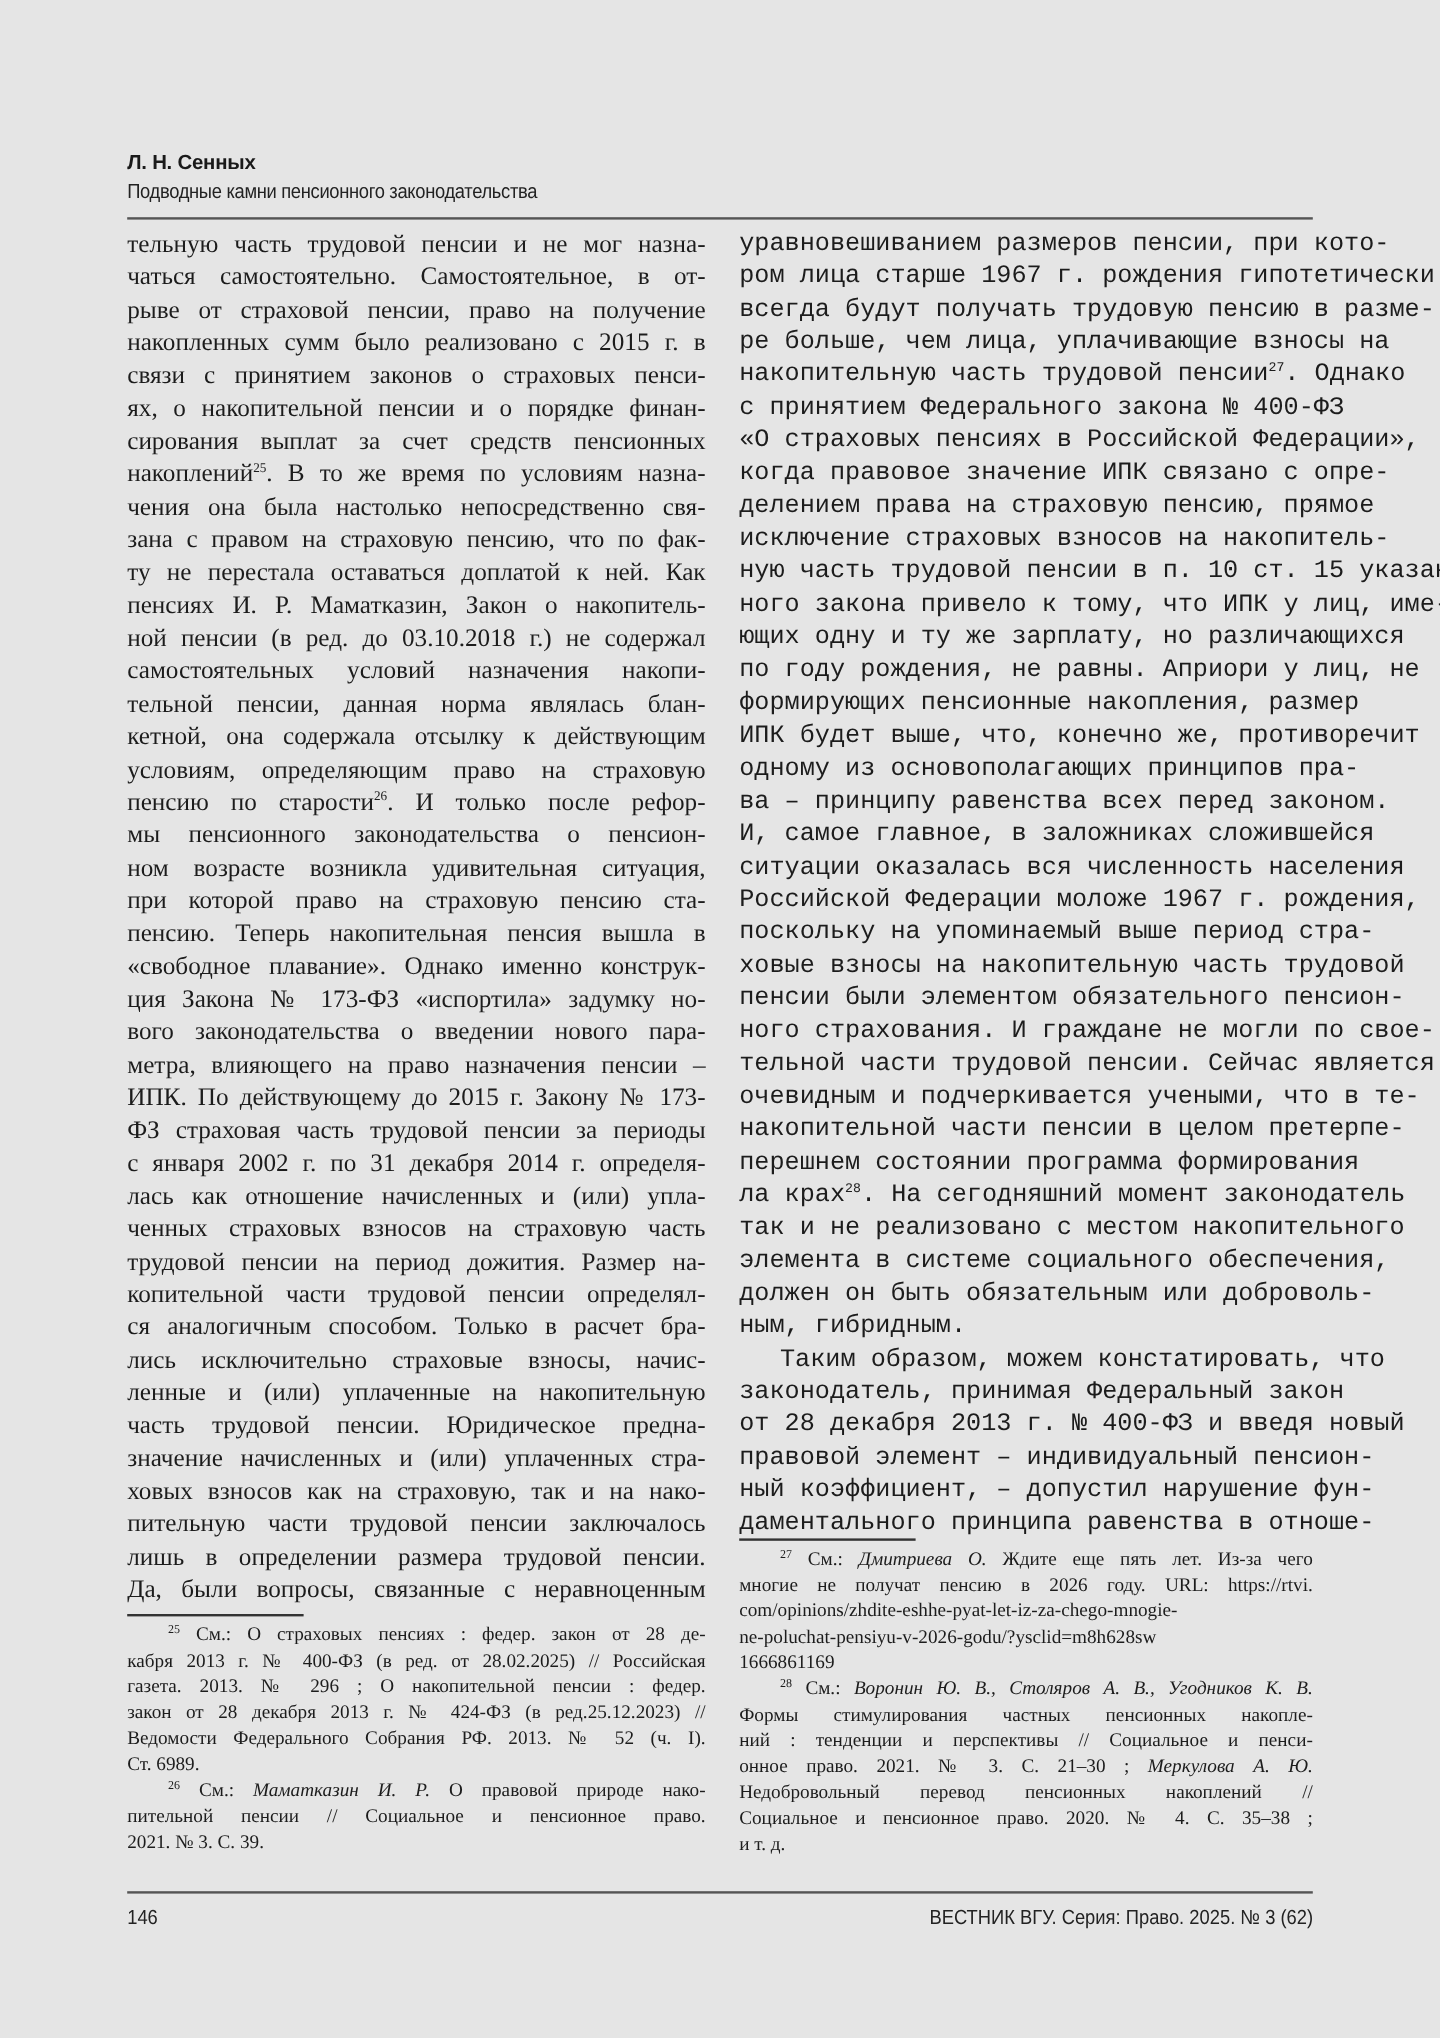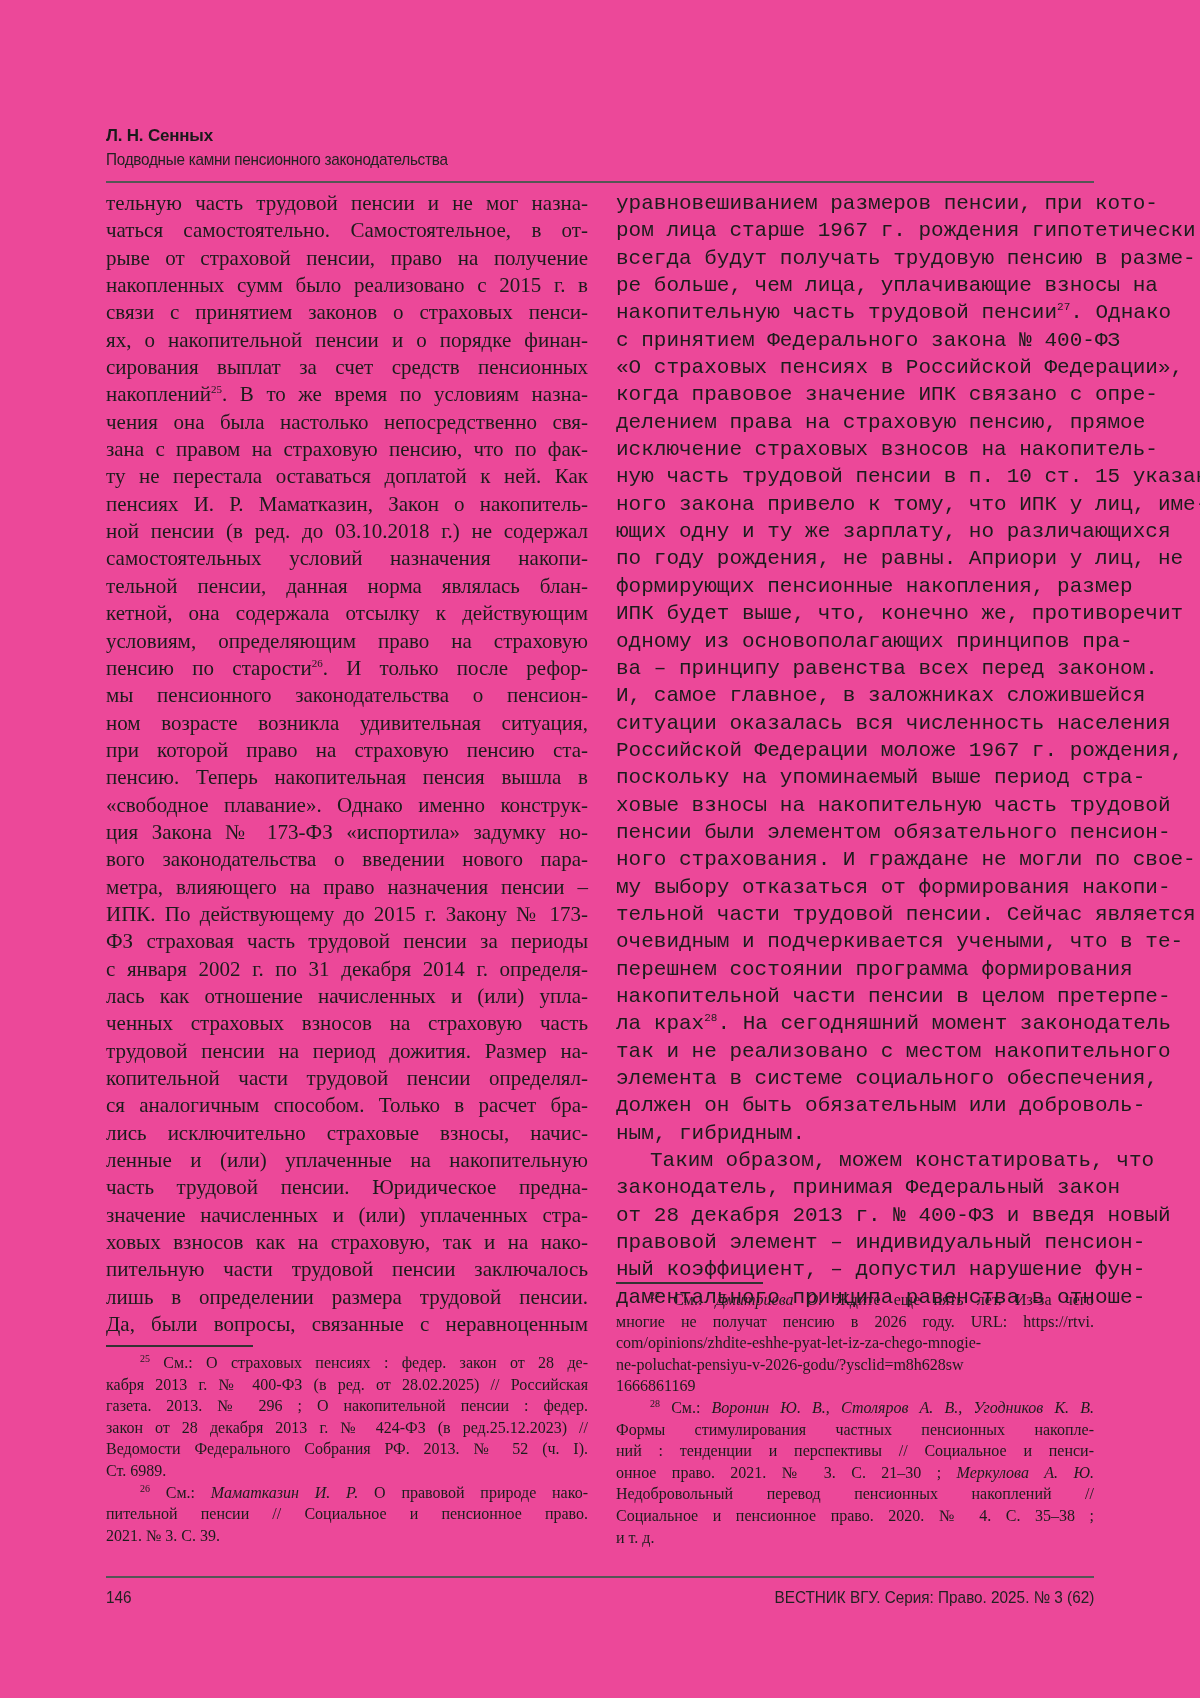--- a/index.html
+++ b/index.html
@@ -1,17 +1,17 @@
 <!DOCTYPE html>
 <html><head>
 <meta charset="utf-8">
 <style>
   html, body { margin: 0; padding: 0; background: #ffffff; }
   body { width: 1200px; height: 1698px; position: relative; overflow: hidden; color: #1a1a1a; }
-  .page { position: absolute; left: 0; top: 0; width: 1200px; height: 1698px; background: #ec4899; }
+  .page { position: absolute; left: 0; top: 0; width: 1200px; height: 1698px; background: #e5e5e5; }
 
   .running-head { position: absolute; left: 106px; top: 124px; width: 988px; }
   .author { font-family: "Liberation Sans", sans-serif; font-weight: bold; font-size: 17px; line-height: 24px; color: #1a1a1a; letter-spacing: -0.2px; }
   .article-title { font-family: "Liberation Sans", sans-serif; font-size: 17px; line-height: 24px; color: #222; letter-spacing: -0.3px; transform: scaleX(0.9); transform-origin: left; }
   .head-rule { position: absolute; left: 106px; top: 181px; width: 988px; height: 2px; background: #555; }
 
   .col { position: absolute; top: 190px; width: 482px; font-family: "Liberation Serif", serif; font-size: 21px; line-height: 27.35px; text-align: justify; color: #1c1c1c; }
   .col-left { left: 106px; }
   .col-right { left: 616px; width: 478px; font-family: Liberation Mono, monospace; }
   .line { display: block; text-align: justify; text-align-last: justify; white-space: nowrap; overflow: visible; }
@@ -111,25 +111,24 @@
     <span class="line">ИПК будет выше, что, конечно же, противоречит</span>
     <span class="line">одному из основополагающих принципов пра-</span>
     <span class="line">ва – принципу равенства всех перед законом.</span>
     <span class="line">И, самое главное, в заложниках сложившейся</span>
     <span class="line">ситуации оказалась вся численность населения</span>
     <span class="line">Российской Федерации моложе 1967 г. рождения,</span>
     <span class="line">поскольку на упоминаемый выше период стра-</span>
     <span class="line">ховые взносы на накопительную часть трудовой</span>
     <span class="line">пенсии были элементом обязательного пенсион-</span>
     <span class="line">ного страхования. И граждане не могли по свое-</span>
-    <span class="line">му выбору отказаться от формирования накопи-</span>
     <span class="line">тельной части трудовой пенсии. Сейчас является</span>
     <span class="line">очевидным и подчеркивается учеными, что в те-</span>
+    <span class="line">накопительной части пенсии в целом претерпе-</span>
     <span class="line">перешнем состоянии программа формирования</span>
-    <span class="line">накопительной части пенсии в целом претерпе-</span>
     <span class="line"><span>ла крах</span><sup>28</sup><span>. На сегодняшний момент законодатель</span></span>
     <span class="line">так и не реализовано с местом накопительного</span>
     <span class="line">элемента в системе социального обеспечения,</span>
     <span class="line">должен он быть обязательным или доброволь-</span>
     <span class="line last">ным, гибридным.</span>
     <span class="line indent">Таким образом, можем констатировать, что</span>
     <span class="line">законодатель, принимая Федеральный закон</span>
     <span class="line">от 28 декабря 2013 г. № 400-ФЗ и введя новый</span>
     <span class="line">правовой элемент – индивидуальный пенсион-</span>
     <span class="line">ный коэффициент, – допустил нарушение фун-</span>

